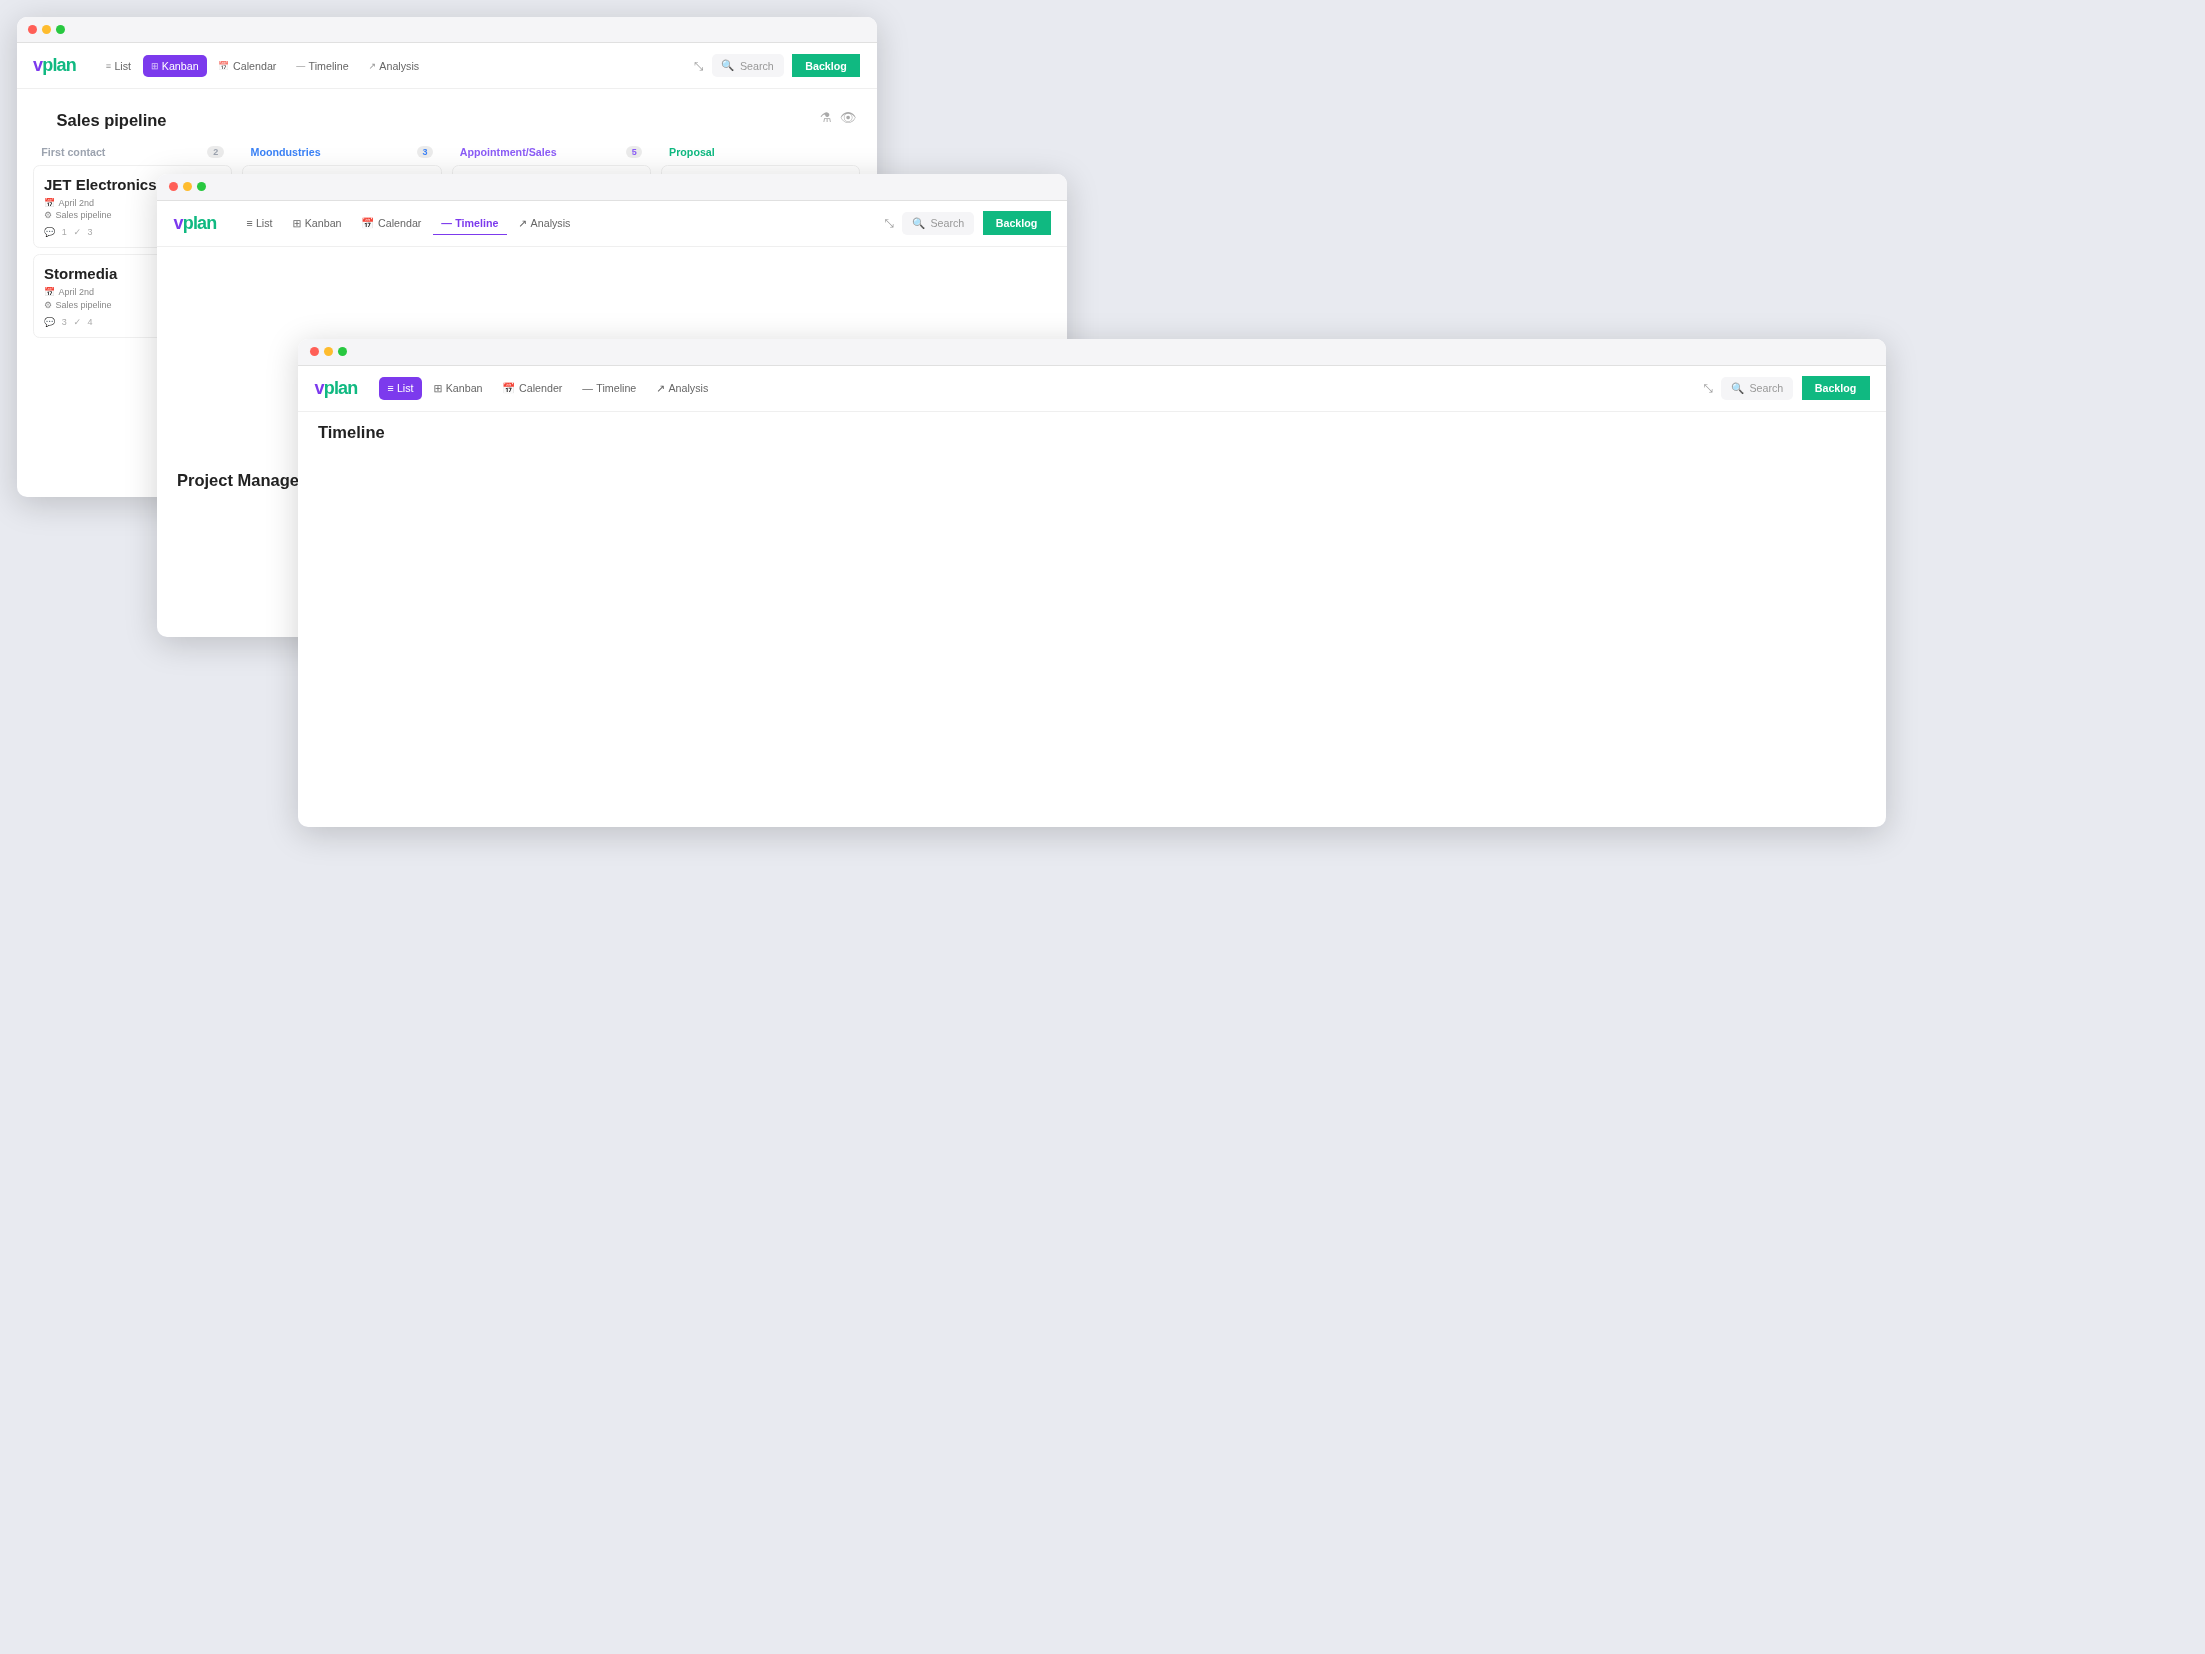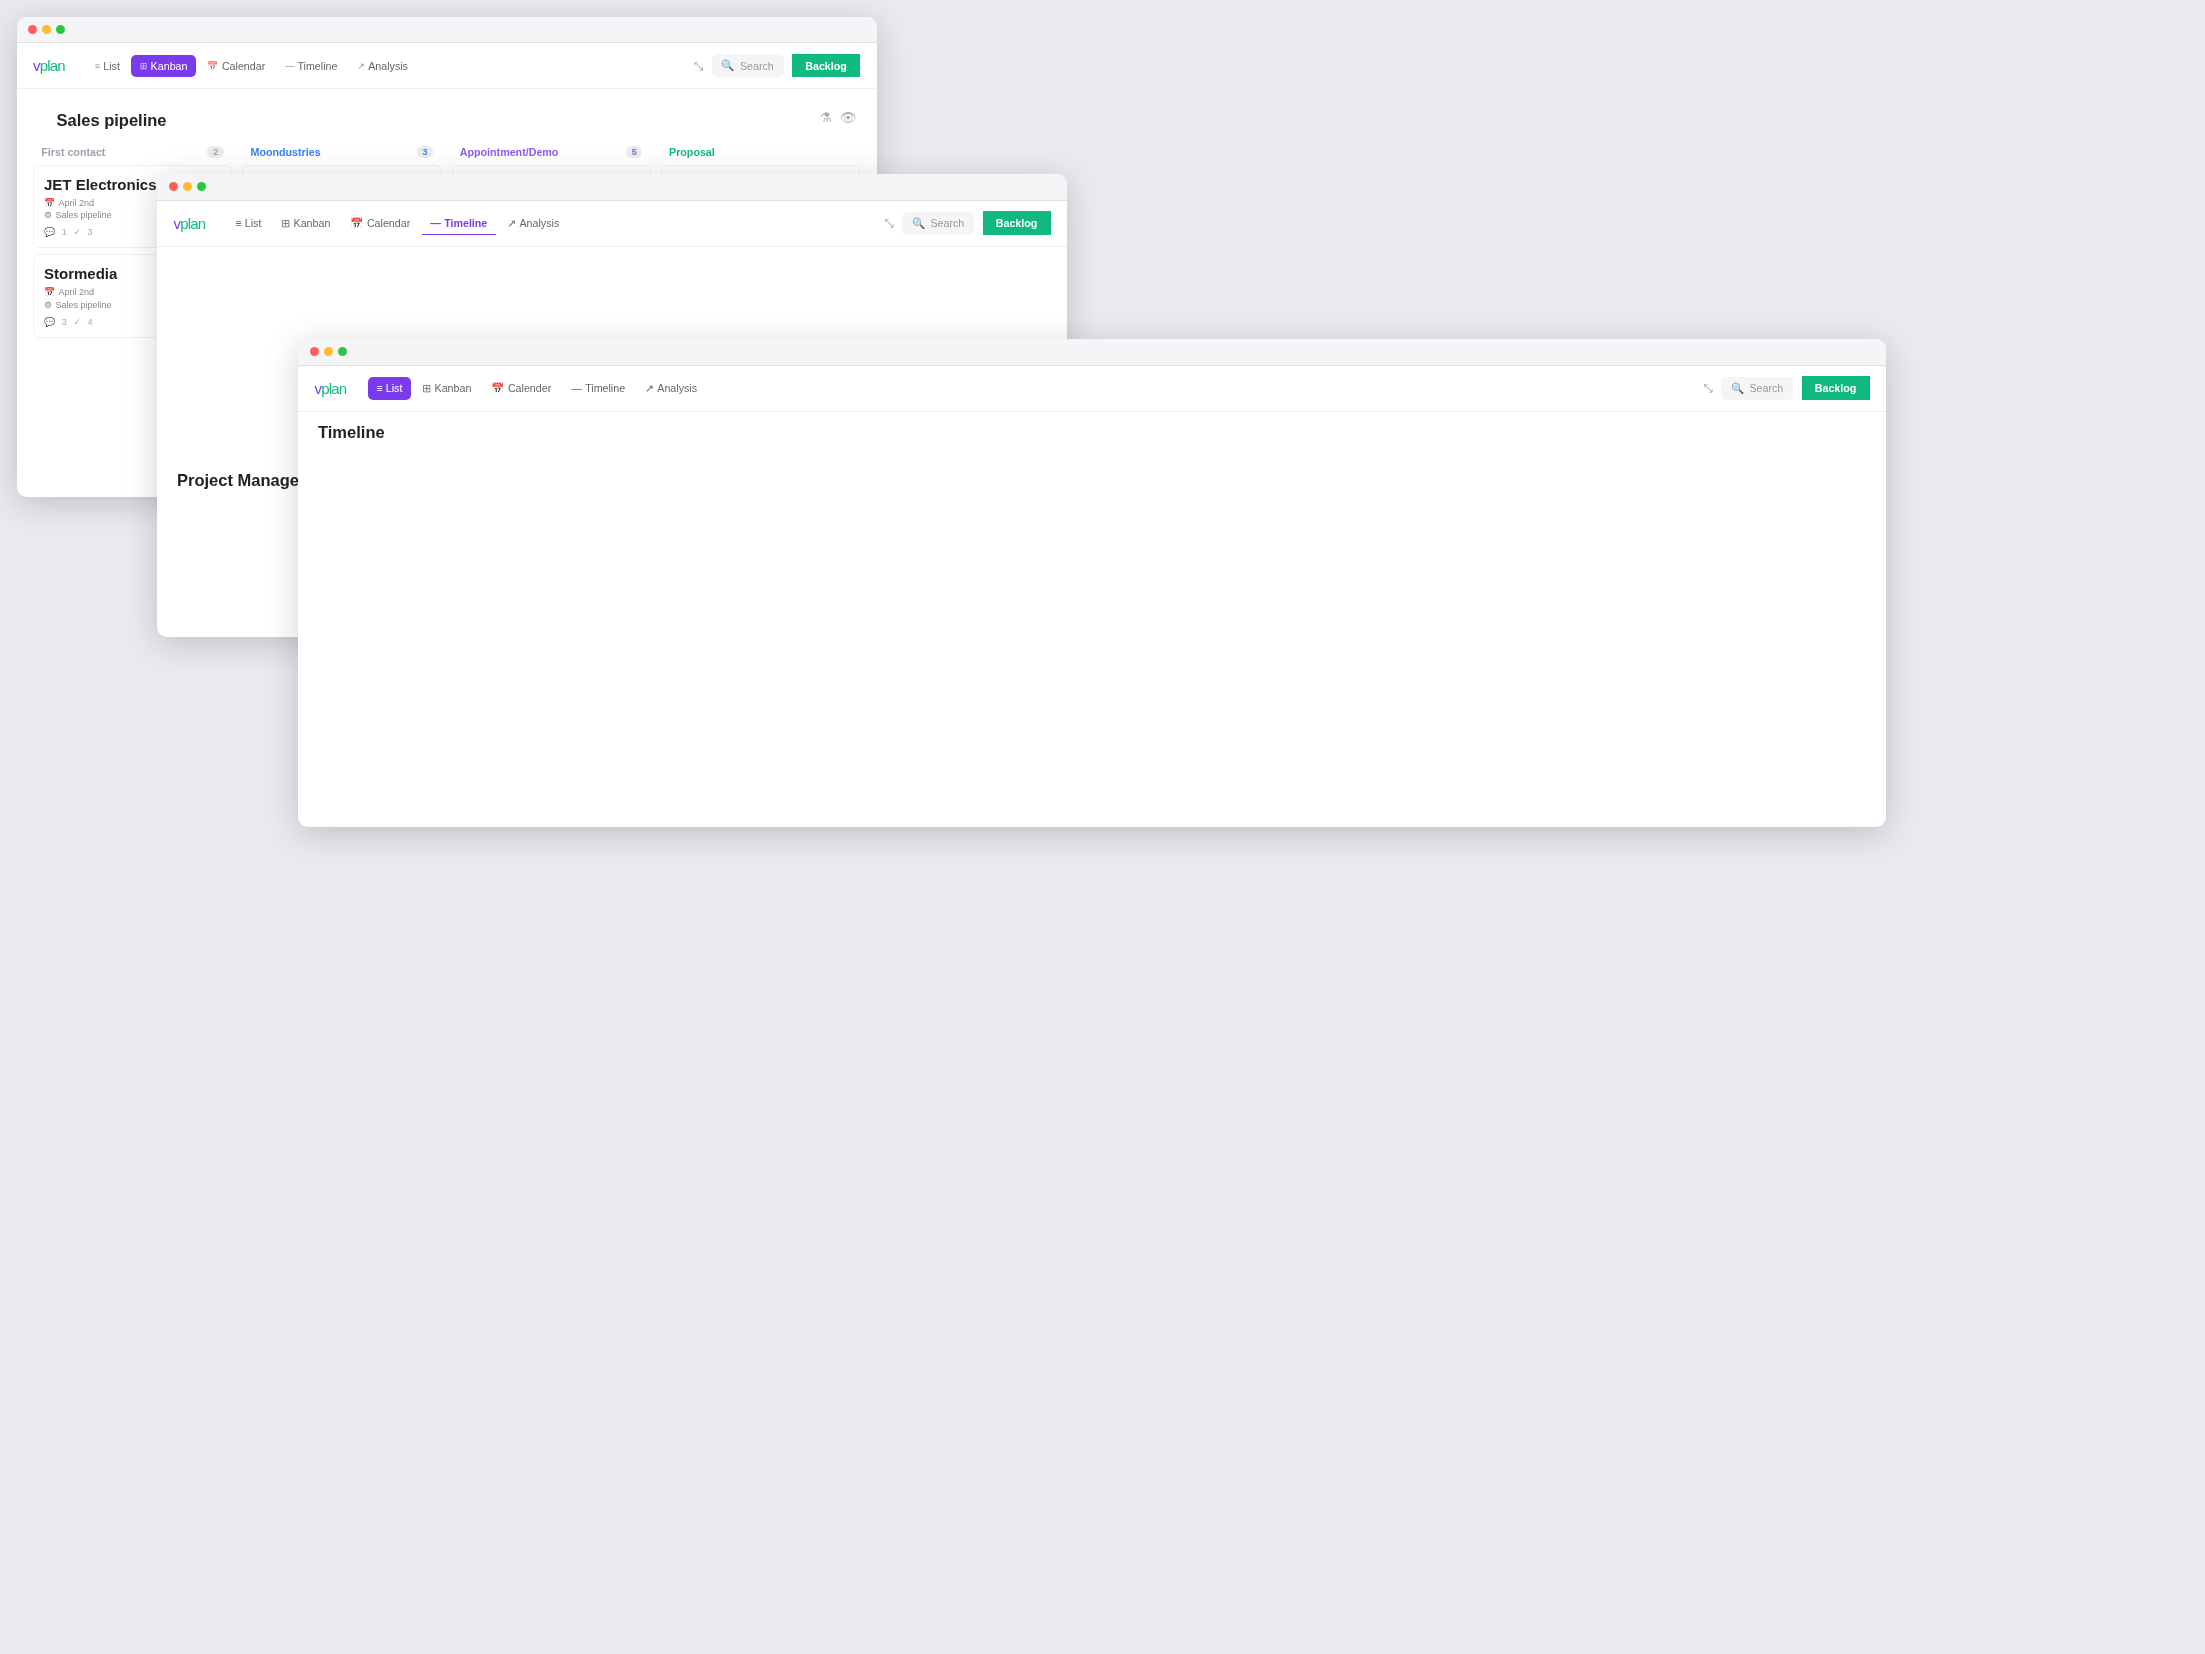--- a/index.html
+++ b/index.html
@@ -28,22 +28,22 @@
       border-bottom: 0.8px solid #e0e0e0;
       gap: 5px;
     }
     .dot { width: 9px; height: 9px; border-radius: 50%; }
     .dot-red { background: #ff5f57; }
     .dot-yellow { background: #febc2e; }
     .dot-green { background: #28c840; }
 
     
     .vplan-logo {
-      font-size: 15px;
-      font-weight: 400;
+      font-size: 18px;
+      font-weight: 700;
       color: #7c3aed;
       letter-spacing: -0.8px;
       text-align: center;
     }
     .vplan-logo span { color: #10b981; }
 
     
     .navbar {
       display: flex;
       align-items: center;
@@ -257,21 +257,21 @@
         <div class="card-title">Moondustries</div>
         <div class="card-meta">
           <span>📅</span>
           <span>April 2nd</span>
         </div>
       </div>
     </div>
 
     <div class="pipeline-col">
       <div class="col-header purple">
-        <span>Appointment/Demo</span>
+        <span>Appointment/Sales</span>
         <span class="col-count">5</span>
       </div>
       <div class="pipeline-card">
         <div class="card-title">Tucan Foods</div>
         <button class="action-btn">Add to funnel</button>
       </div>
     </div>
 
     <div class="pipeline-col">
       <div class="col-header green">

